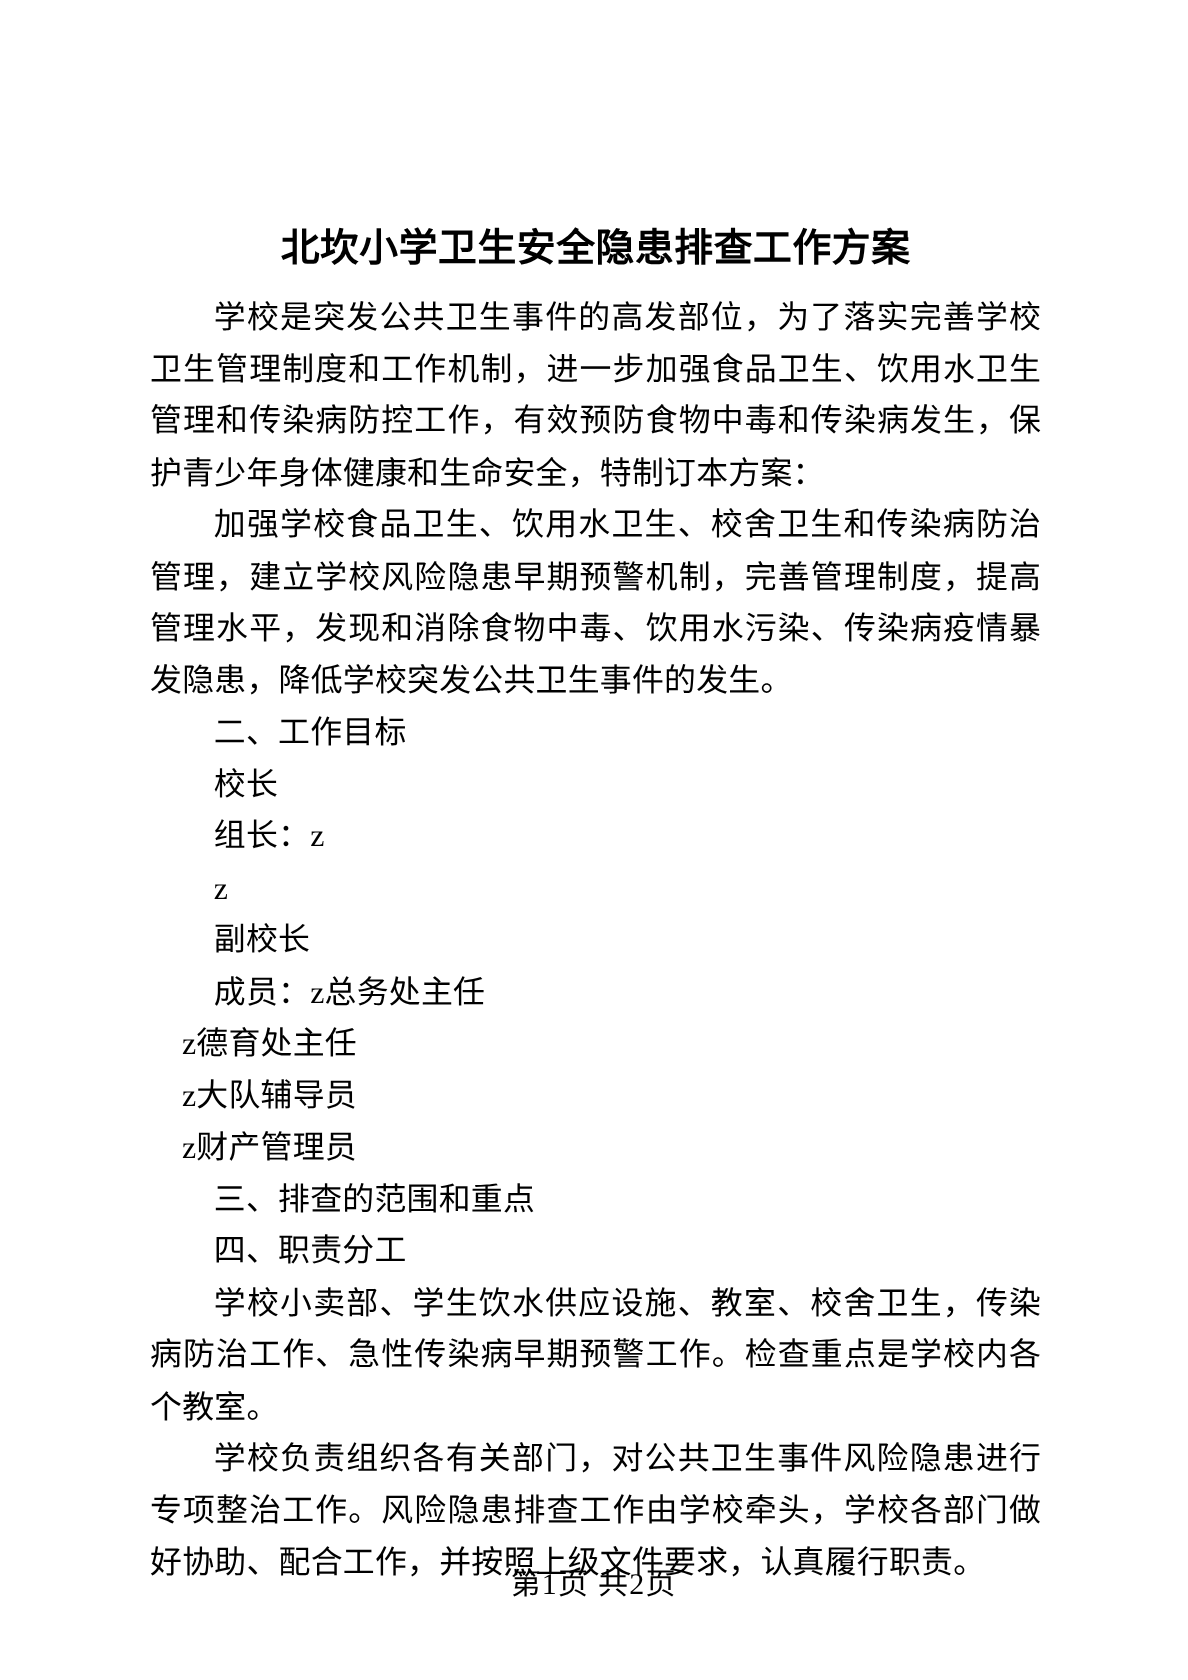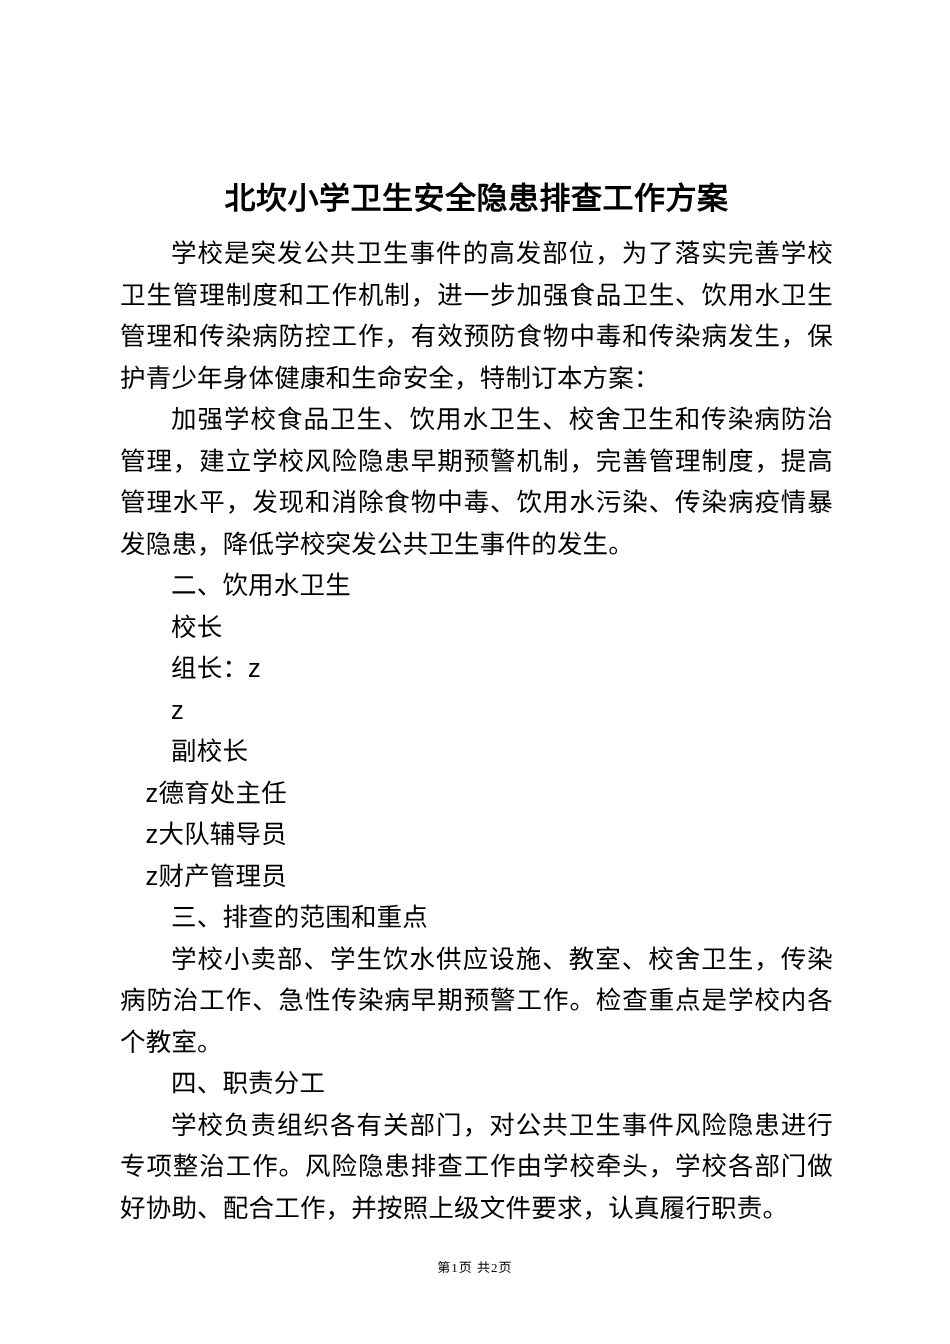--- a/index.html
+++ b/index.html
@@ -33,60 +33,61 @@
     margin: 0 0 10px 0;
     font-family: "Liberation Serif", "DejaVu Serif", serif;
   }
   .body-text p {
     margin: 0;
     font-size: 25.5px;
     line-height: 41.5px;
     text-align: justify;
     text-justify: inter-ideograph;
     letter-spacing: 0.2px;
-    font-family: Liberation Sans, sans-serif;
+    font-family: Liberation Serif, serif;
   }
   .indent {
     text-indent: 2em;
   }
   .half-indent {
     text-indent: 1em;
   }
   .footer {
     position: absolute;
     left: 0;
     right: 0;
     bottom: 62px;
     text-align: center;
-    font-size: 13px;
+    font-size: 24px;
     line-height: 28px;
     font-family: "Liberation Serif", "DejaVu Serif", serif;
     letter-spacing: 1px;
   }
 </style>
 </head>
 <body>
 
 <div class="page">
 
   <h1 class="doc-title">北坎小学卫生安全隐患排查工作方案</h1>
 
   <div class="body-text">
     <p class="indent">学校是突发公共卫生事件的高发部位，为了落实完善学校卫生管理制度和工作机制，进一步加强食品卫生、饮用水卫生管理和传染病防控工作，有效预防食物中毒和传染病发生，保护青少年身体健康和生命安全，特制订本方案：</p>
     <p class="indent">加强学校食品卫生、饮用水卫生、校舍卫生和传染病防治管理，建立学校风险隐患早期预警机制，完善管理制度，提高管理水平，发现和消除食物中毒、饮用水污染、传染病疫情暴发隐患，降低学校突发公共卫生事件的发生。</p>
-    <p class="indent">二、饮用水卫生</p>
+    <p class="indent">二、工作目标</p>
     <p class="indent">校长</p>
     <p class="indent">组长：z</p>
     <p class="indent">z</p>
     <p class="indent">副校长</p>
+    <p class="indent">成员：z总务处主任</p>
     <p class="half-indent">z德育处主任</p>
     <p class="half-indent">z大队辅导员</p>
     <p class="half-indent">z财产管理员</p>
     <p class="indent">三、排查的范围和重点</p>
+    <p class="indent">四、职责分工</p>
     <p class="indent">学校小卖部、学生饮水供应设施、教室、校舍卫生，传染病防治工作、急性传染病早期预警工作。检查重点是学校内各个教室。</p>
-    <p class="indent">四、职责分工</p>
     <p class="indent">学校负责组织各有关部门，对公共卫生事件风险隐患进行专项整治工作。风险隐患排查工作由学校牵头，学校各部门做好协助、配合工作，并按照上级文件要求，认真履行职责。</p>
 
   </div>
 
   <div class="footer">第1页 共2页</div>
 
 </div>
 
 </body></html>

